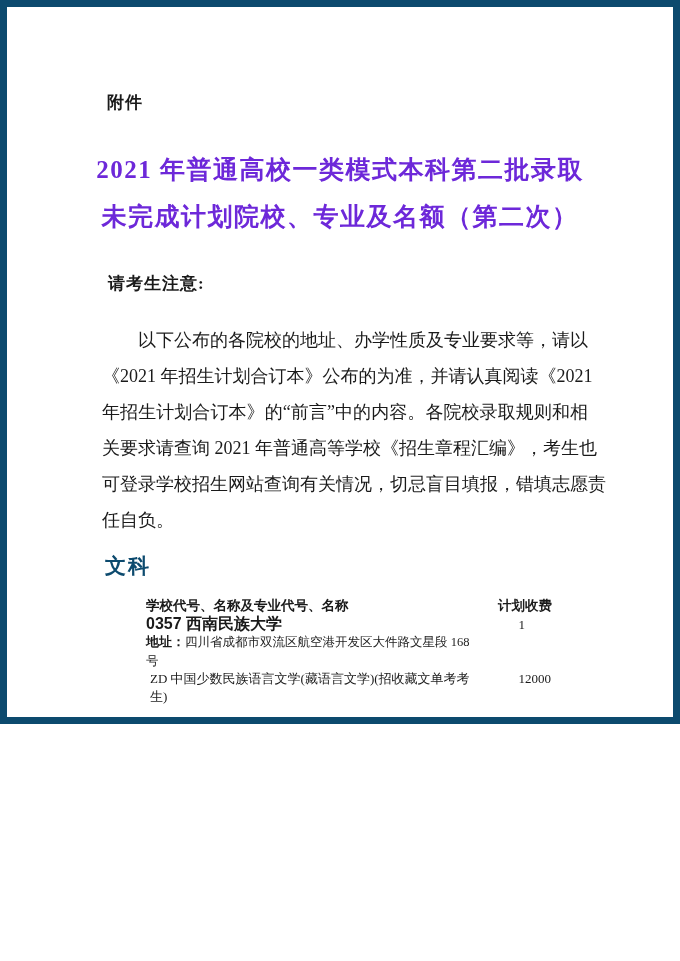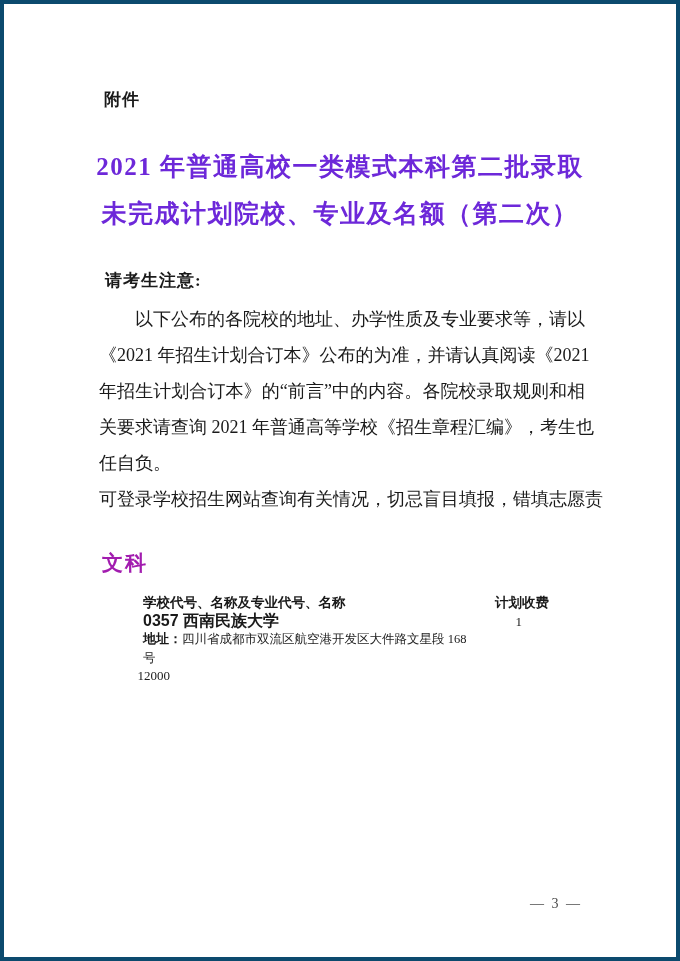--- a/index.html
+++ b/index.html
@@ -3,24 +3,24 @@
 <meta charset="utf-8">
 <style>
   html, body {
     margin: 0;
     padding: 0;
     background: #ffffff;
   }
   .page {
     position: relative;
     width: 680px;
-    height: 961px;
+    height: 724px;
     box-sizing: border-box;
     background: #ffffff;
-    border: 4px solid #0c4a6e;
+    border: 7px solid #0c4a6e;
     font-family: "Liberation Serif", serif;
     color: #1a1a1a;
     overflow: hidden;
   }
   .attachment-label {
     position: absolute;
     left: 100px;
     top: 84px;
     font-family: "Liberation Sans", sans-serif;
     font-size: 17px;
@@ -56,32 +56,32 @@
     width: 486px;
     font-size: 18px;
   }
   .body-line {
     height: 36px;
     line-height: 36px;
     text-align: justify;
     text-align-last: justify;
     white-space: nowrap;
   }
-  .body-line.first { padding-left: 36px; }
+  .body-line.first { padding-left: 36px; margin-top: 18px; }
   .body-line.last { text-align-last: left; }
   .section-heading {
     position: absolute;
     left: 98px;
     top: 545px;
     margin: 0;
     font-family: "Liberation Sans", sans-serif;
     font-size: 21px;
     font-weight: bold;
     letter-spacing: 2px;
-    color: #a21caf;
+    color: #0c4a6e;
   }
   .plan-table {
     position: absolute;
     left: 98px;
     top: 590px;
     width: 468px;
   }
   .trow {
     display: flex;
     align-items: baseline;
@@ -139,22 +139,22 @@
     <span class="title-line">未完成计划院校、专业及名额（第二次）</span>
   </h1>
 
   <div class="notice-heading">请考生注意:</div>
 
   <div class="notice-paragraph">
     <div class="body-line first">以下公布的各院校的地址、办学性质及专业要求等，请以</div>
     <div class="body-line">《2021 年招生计划合订本》公布的为准，并请认真阅读《2021</div>
     <div class="body-line">年招生计划合订本》的“前言”中的内容。各院校录取规则和相</div>
     <div class="body-line">关要求请查询 2021 年普通高等学校《招生章程汇编》，考生也</div>
+    <div class="body-line">可登录学校招生网站查询有关情况，切忌盲目填报，错填志愿责</div>
     <div class="body-line last">任自负。</div>
-    <div class="body-line">可登录学校招生网站查询有关情况，切忌盲目填报，错填志愿责</div>
   </div>
 
   <h2 class="section-heading">文科</h2>
 
   <div class="plan-table">
 
     <div class="trow thead">
       <div class="cell-name">学校代号、名称及专业代号、名称</div>
       <div class="cell-plan">计划</div>
       <div class="cell-fee">收费</div>
@@ -168,20 +168,21 @@
 
     <div class="trow addr">
       <div class="cell-name">
         <span class="row-label">地址：</span><span class="kai-text">四川省成都市双流区航空港开发区大件路文星段 168 号</span>
       </div>
       <div class="cell-plan"></div>
       <div class="cell-fee"></div>
     </div>
 
     <div class="trow major">
+      <div class="cell-name">ZD 中国少数民族语言文学(藏语言文学)(招收藏文单考考生)</div>
       <div class="cell-plan">1</div>
       <div class="cell-fee">2000</div>
     </div>
 
 
   </div>
 
   <div class="page-footer">— 3 —</div>
 
 </div>

